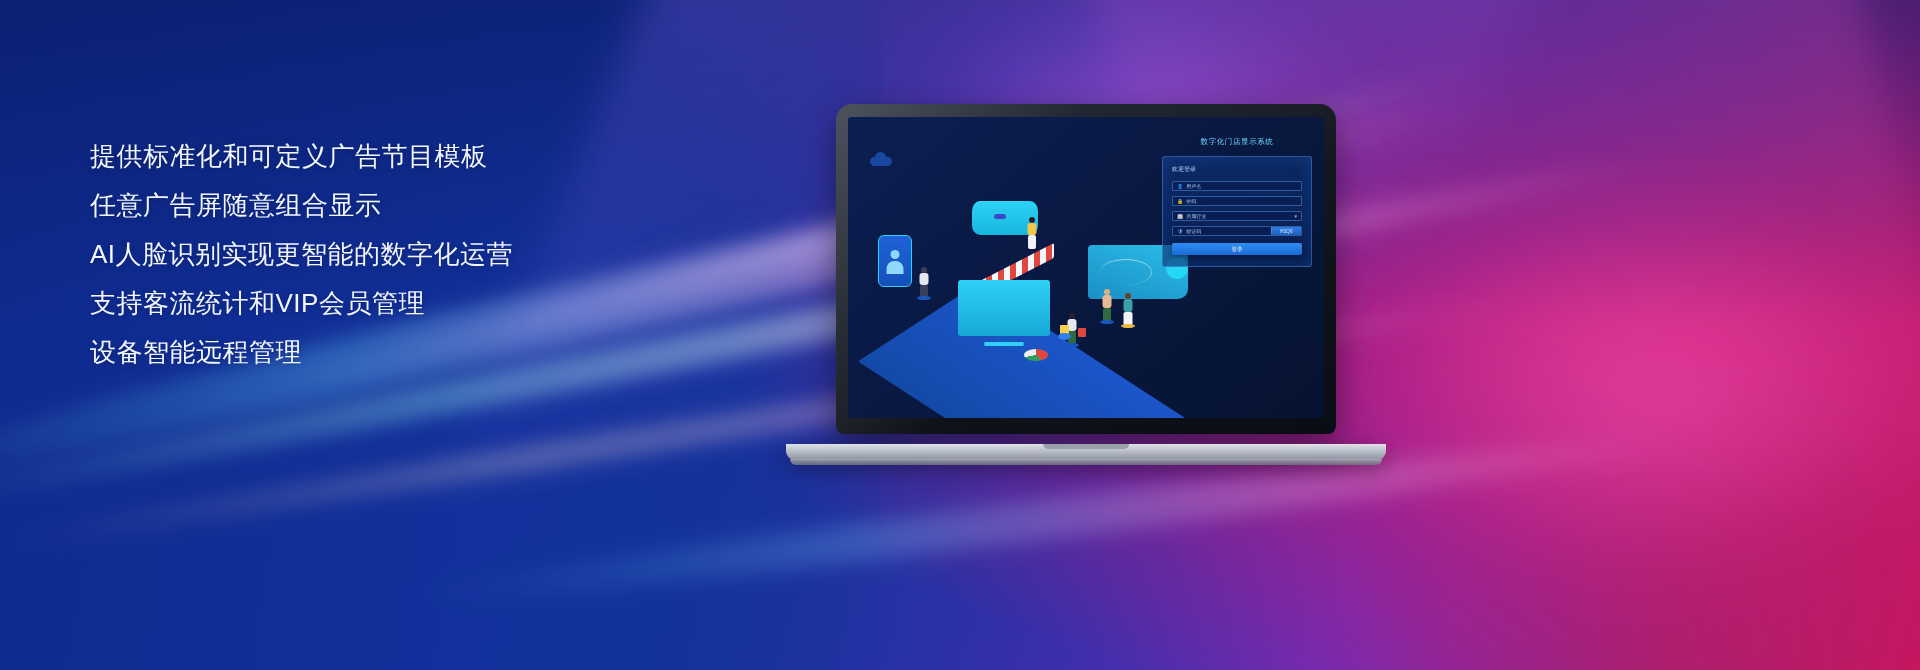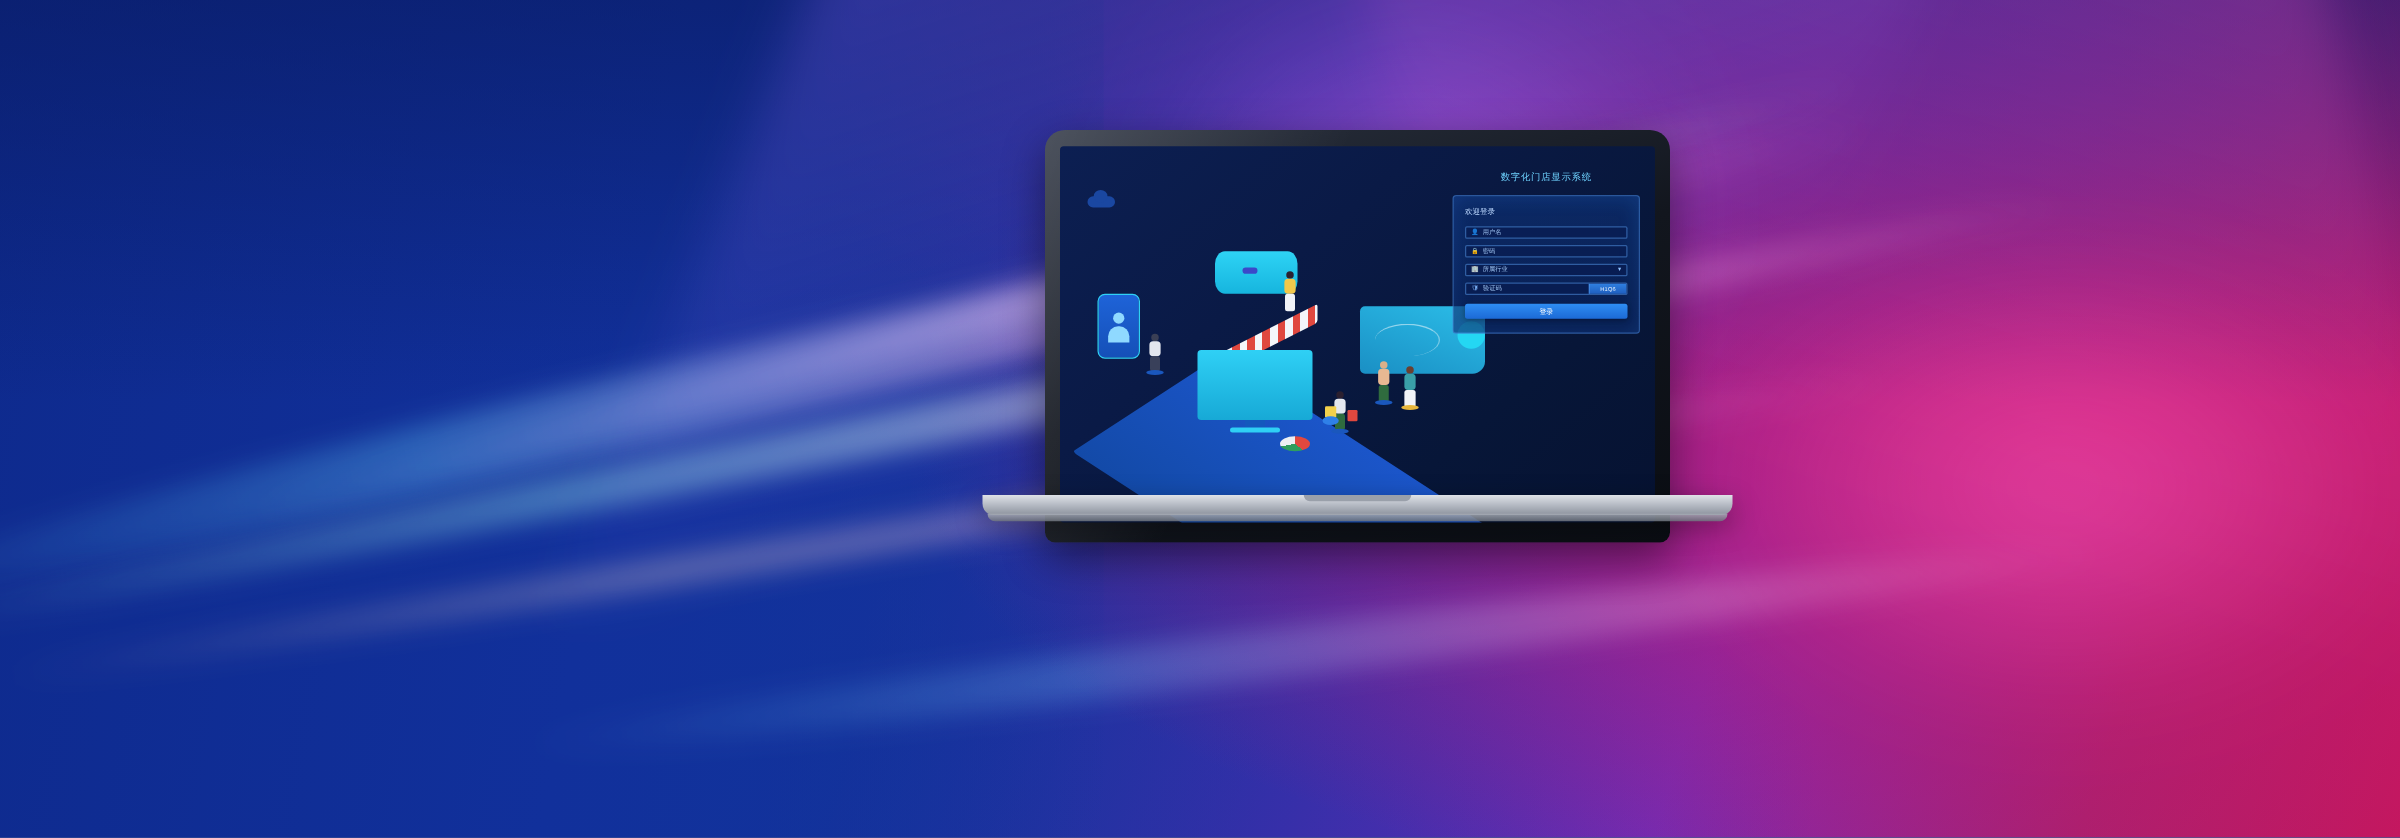--- a/index.html
+++ b/index.html
@@ -65,21 +65,21 @@
     letter-spacing:.3px; white-space:nowrap;
     text-shadow:0 2px 10px rgba(0,0,0,.28);
   }
   .features{ margin-top:36px; list-style:none; }
   .features li{
     color:#f2f6ff; font-size:26px; line-height:49px; letter-spacing:.5px;
     white-space:nowrap; text-shadow:0 1px 6px rgba(0,0,0,.25);
   }
 
   
-  .laptop{ position:absolute; left:786px; top:104px; width:600px; height:308px; }
+  .laptop{ position:absolute; left:786px; top:104px; width:600px; height:356px; }
   .lid{
     position:absolute; left:50px; top:0; width:500px; height:330px;
     background:linear-gradient(160deg,#2b3240 0%,#12161e 48%,#0a0d13 100%);
     border-radius:16px 16px 8px 8px;
     padding:13px 12px 16px 12px;
     box-shadow:0 12px 34px rgba(0,0,0,.45);
   }
   .lid:before{
     content:""; position:absolute; left:0; top:0; width:100%; height:100%;
     border-radius:16px 16px 8px 8px; pointer-events:none;
@@ -173,20 +173,27 @@
   <div class="beam beam-b"></div>
   <div class="glow-c"></div>
   <div class="glow-r"></div>
   <div class="streak s4"></div>
   <div class="streak s1"></div>
   <div class="streak s2"></div>
   <div class="streak s3"></div>
   <div class="streak s5"></div>
 
   <div class="copy">
+    <ul class="features">
+      <li>提供标准化和可定义广告节目模板</li>
+      <li>任意广告屏随意组合显示</li>
+      <li>AI人脸识别实现更智能的数字化运营</li>
+      <li>支持客流统计和VIP会员管理</li>
+      <li>设备智能远程管理</li>
+    </ul>
   </div>
 
   <div class="laptop">
     <div class="lid">
       <div class="screen">
 
         <div class="cloud" style="left:22px;top:40px;"></div>
 
         <div class="floor"></div>
 

